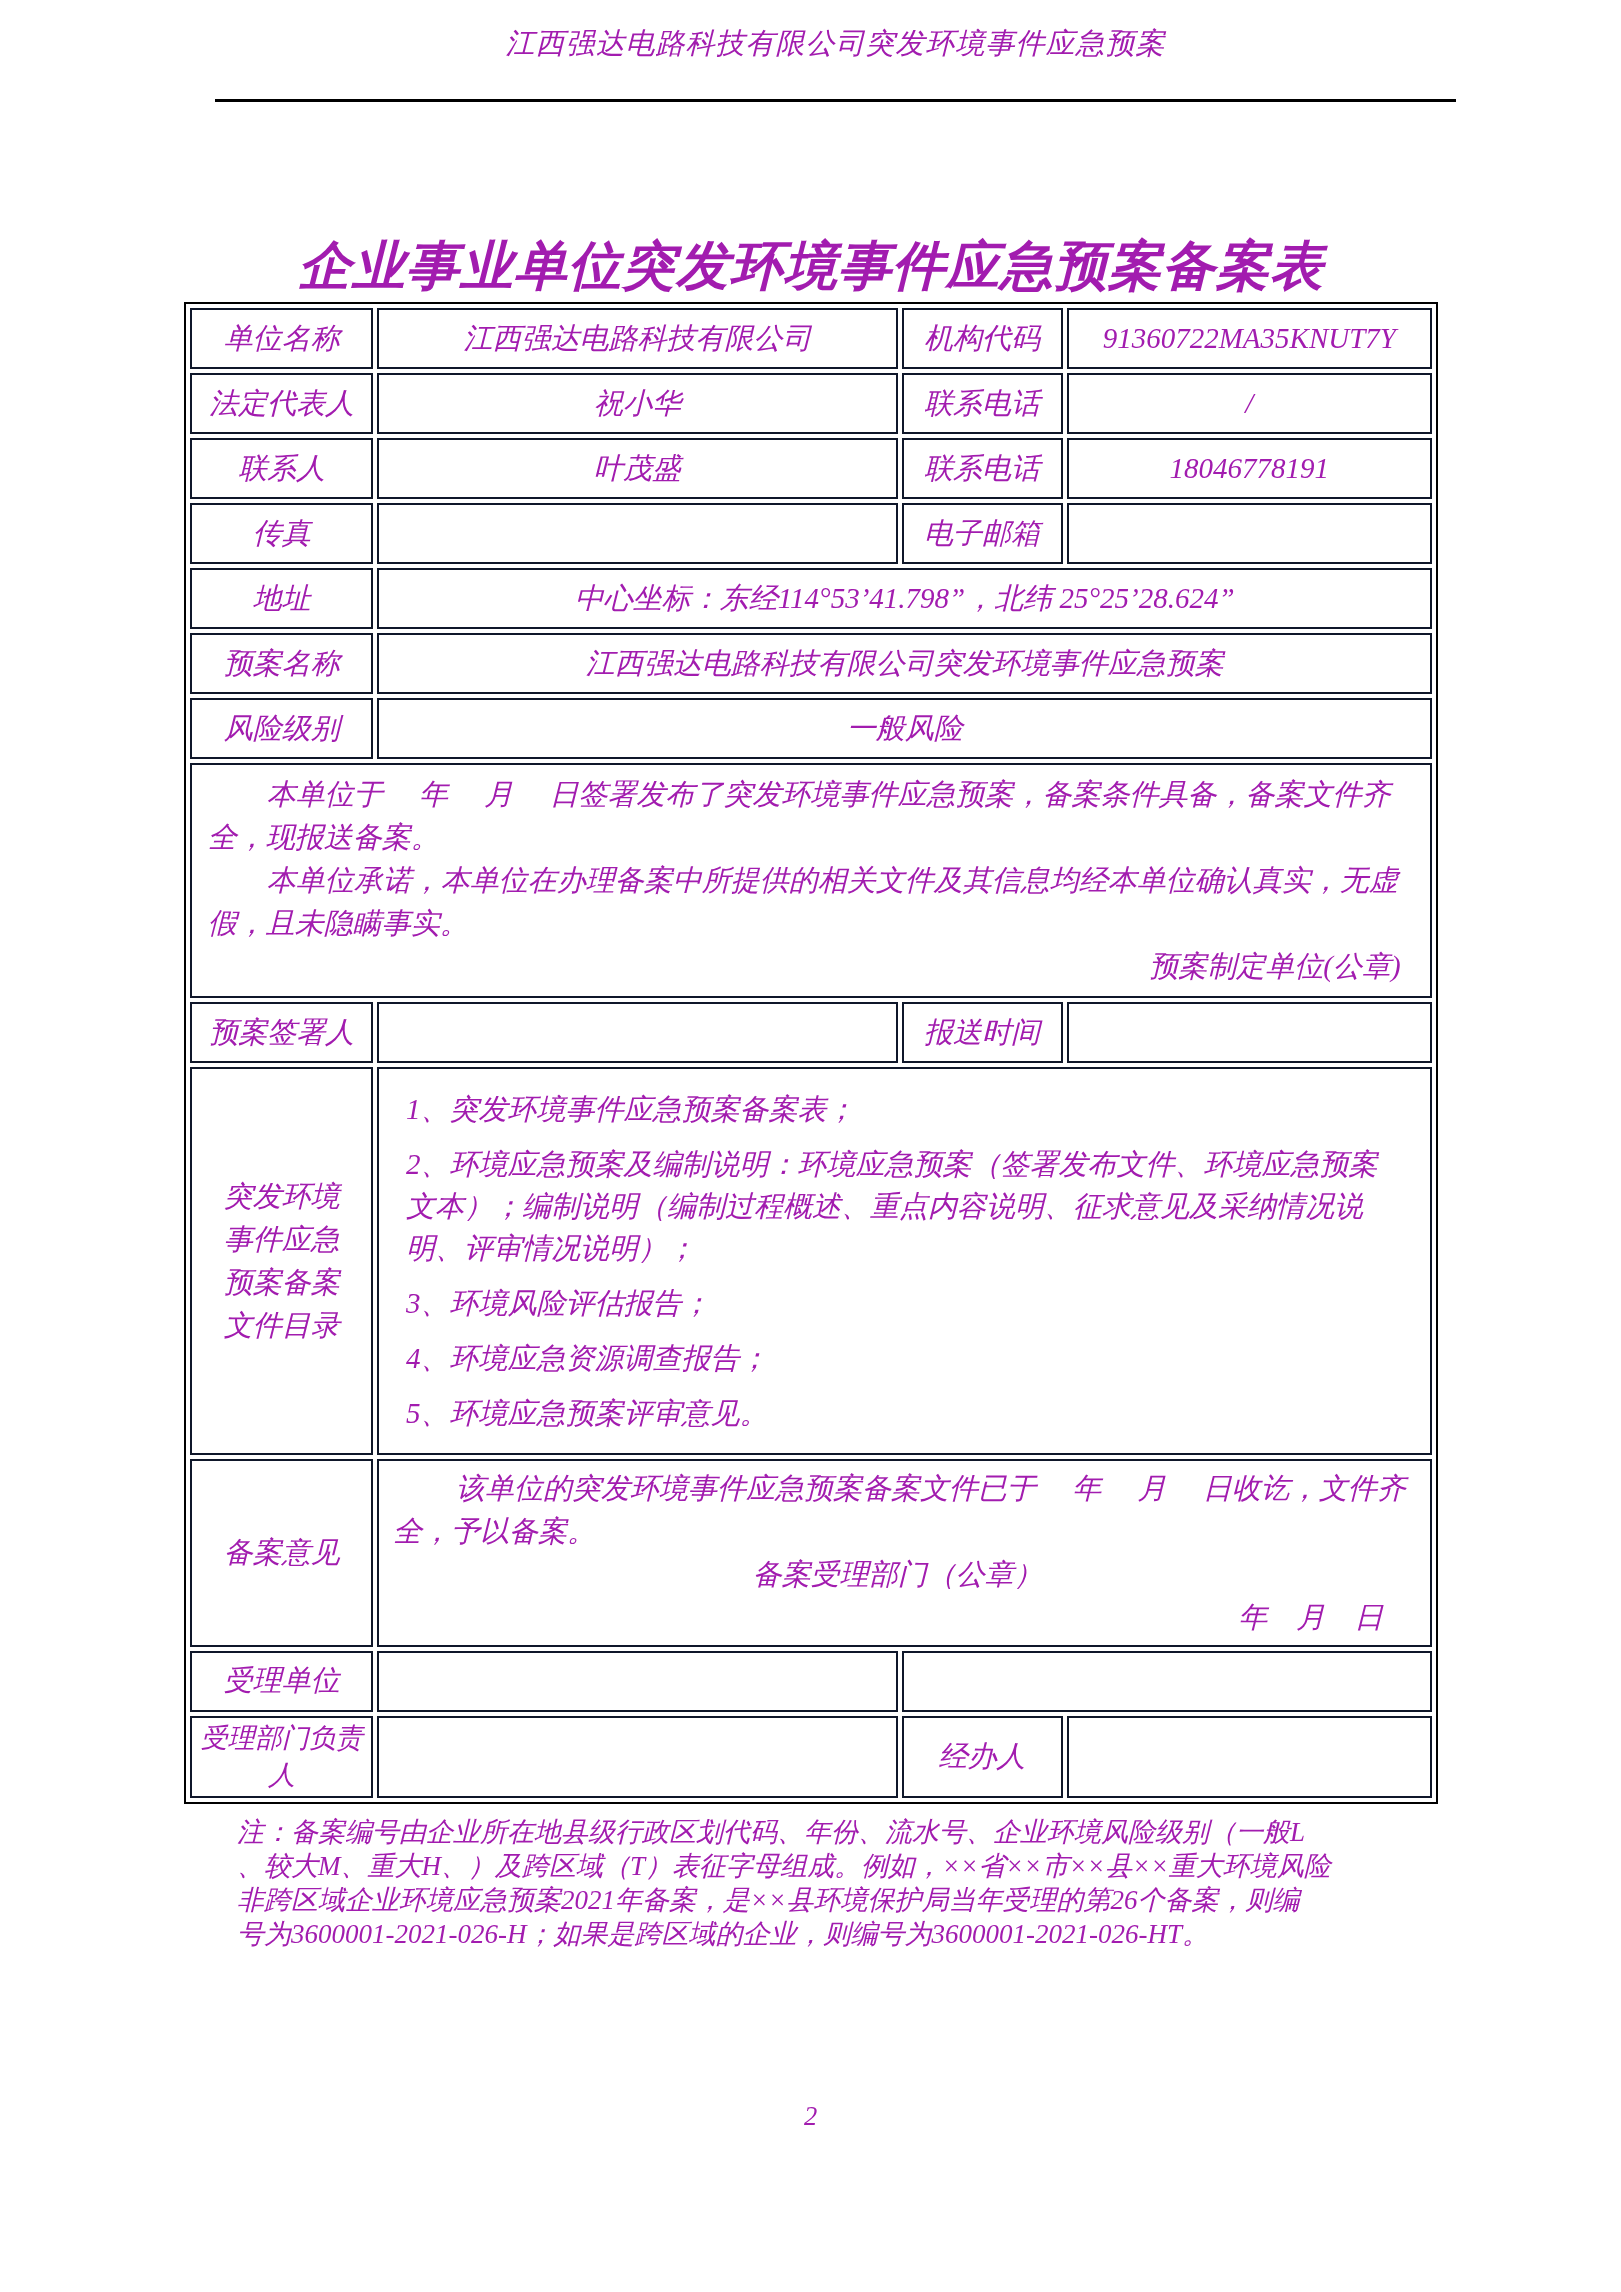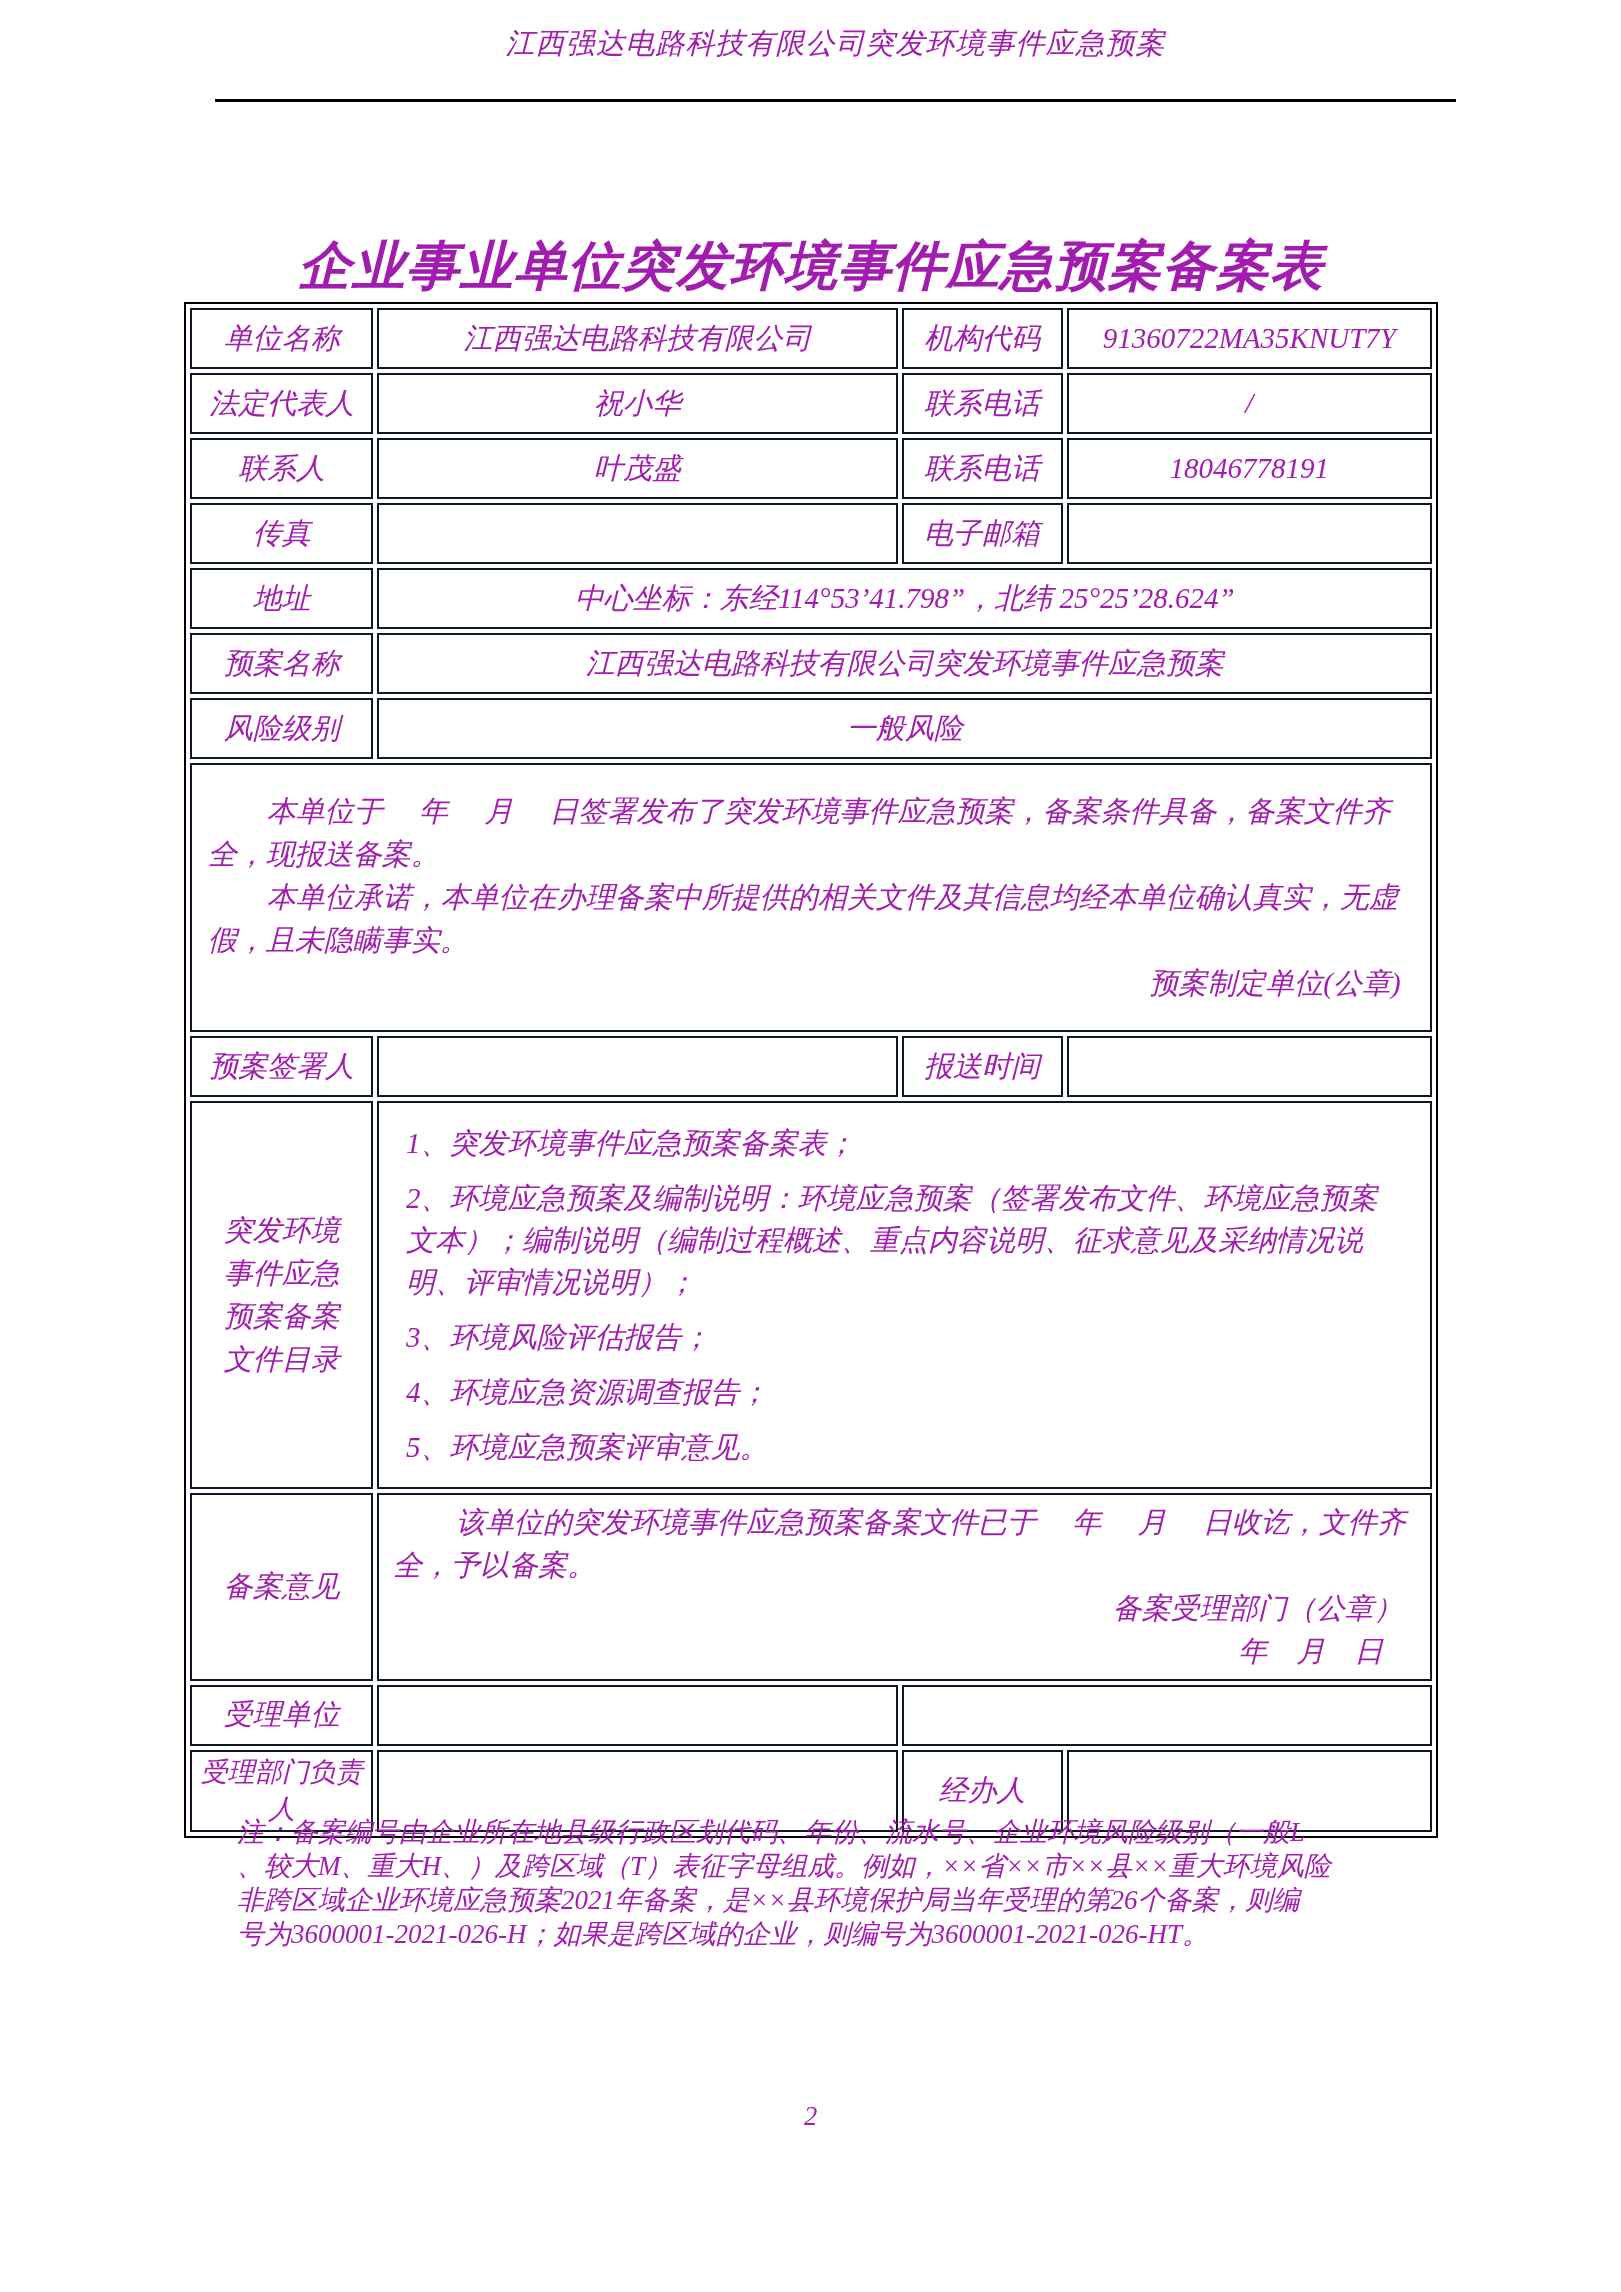--- a/index.html
+++ b/index.html
@@ -56,21 +56,21 @@
   .para-cell { text-align:left; padding:7.8px 15.7px; }
   .para-cell p { margin:0; line-height:43px; text-indent:59px; }
   .para-cell .seal-line { text-align:right; text-indent:0; padding-right:13.7px; }
   .catalog-cell { text-align:left; padding:5.9px 13.7px; line-height:42px; }
   .catalog-cell div { margin:13px; }
   .pre { white-space:pre-line; }
   .catalog-label { line-height:43px; }
   .opinion-cell { text-align:left; padding:5.9px 13.7px; line-height:43px; }
   .opinion-cell p { margin:0; }
   .opinion-cell .op-text { text-indent:63px; }
-  .opinion-cell .op-seal { text-align:right; padding-right:13.7px; }
+  .opinion-cell .op-seal { text-align:center; padding-right:13.7px; }
   .opinion-cell .op-date { text-align:right; padding-right:33px; }
   .dept-label { line-height:37px; font-size:27px; }
   .note {
     position:absolute;
     top:1815px; left:237px; width:1152px;
     font-size:27px;
     line-height:34px;
     white-space:pre-line;
     text-align:left;
   }
@@ -136,21 +136,21 @@
     <tr style="height:61px">
       <td>预案名称</td>
       <td colspan="3">江西强达电路科技有限公司突发环境事件应急预案</td>
     </tr>
 
     <tr style="height:61px">
       <td>风险级别</td>
       <td colspan="3">一般风险</td>
     </tr>
 
-    <tr style="height:269px">
+    <tr style="height:235px">
       <td colspan="4" class="para-cell">
         <p>本单位于　 年　 月　 日签署发布了突发环境事件应急预案，备案条件具备，备案文件齐全，现报送备案。</p>
         <p>本单位承诺，本单位在办理备案中所提供的相关文件及其信息均经本单位确认真实，无虚假，且未隐瞒事实。</p>
         <p class="seal-line">预案制定单位(公章)</p>
       </td>
     </tr>
 
     <tr style="height:61px">
       <td>预案签署人</td>
       <td></td>

